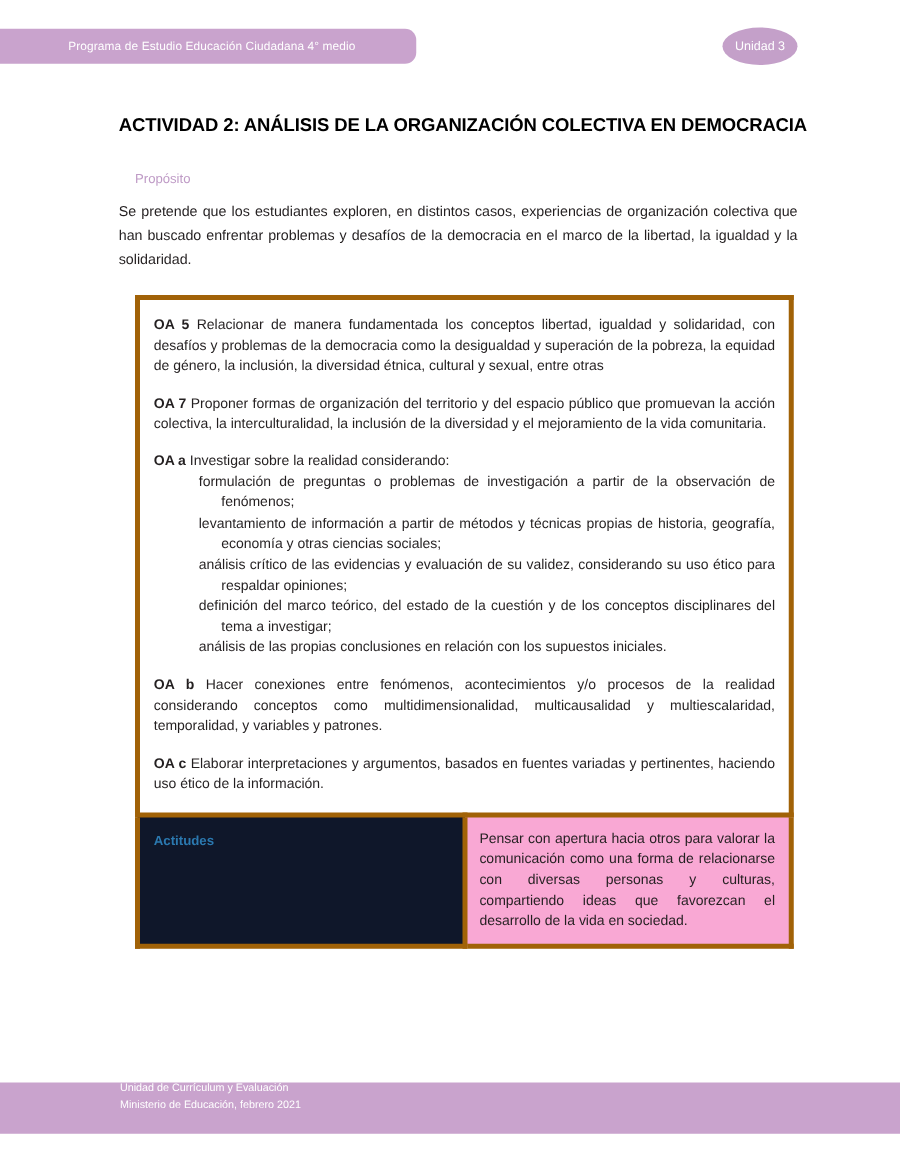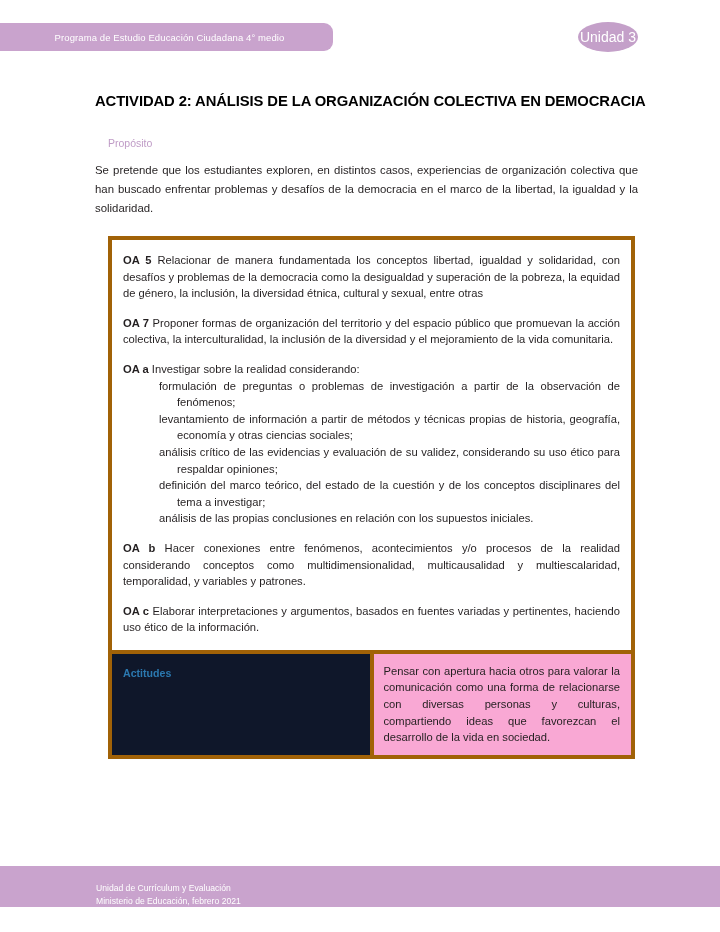--- a/index.html
+++ b/index.html
@@ -46,21 +46,21 @@
     width: 60px;
     height: 30px;
     border-radius: 50%;
     background: #c4a0c9;
     display: flex;
     align-items: center;
     justify-content: center;
   }
   .unit-badge-text {
     color: #ffffff;
-    font-size: 14px;
+    font-size: 10px;
     white-space: nowrap;
   }
 
   
   .activity-title {
     position: absolute;
     top: 93px;
     left: 95px;
     width: 560px;
     font-size: 14.8px;
@@ -171,21 +171,21 @@
     position: absolute;
     left: 0;
     top: 866px;
     width: 720px;
     height: 41px;
     background: #c9a3cd;
   }
   .footer-left {
     position: absolute;
     left: 96px;
-    top: 882px;
+    top: 864px;
     font-size: 8.6px;
     line-height: 12.5px;
     color: #ffffff;
   }
   .footer-page {
     position: absolute;
     left: 600px;
     top: 846px;
     width: 40px;
     text-align: center;

